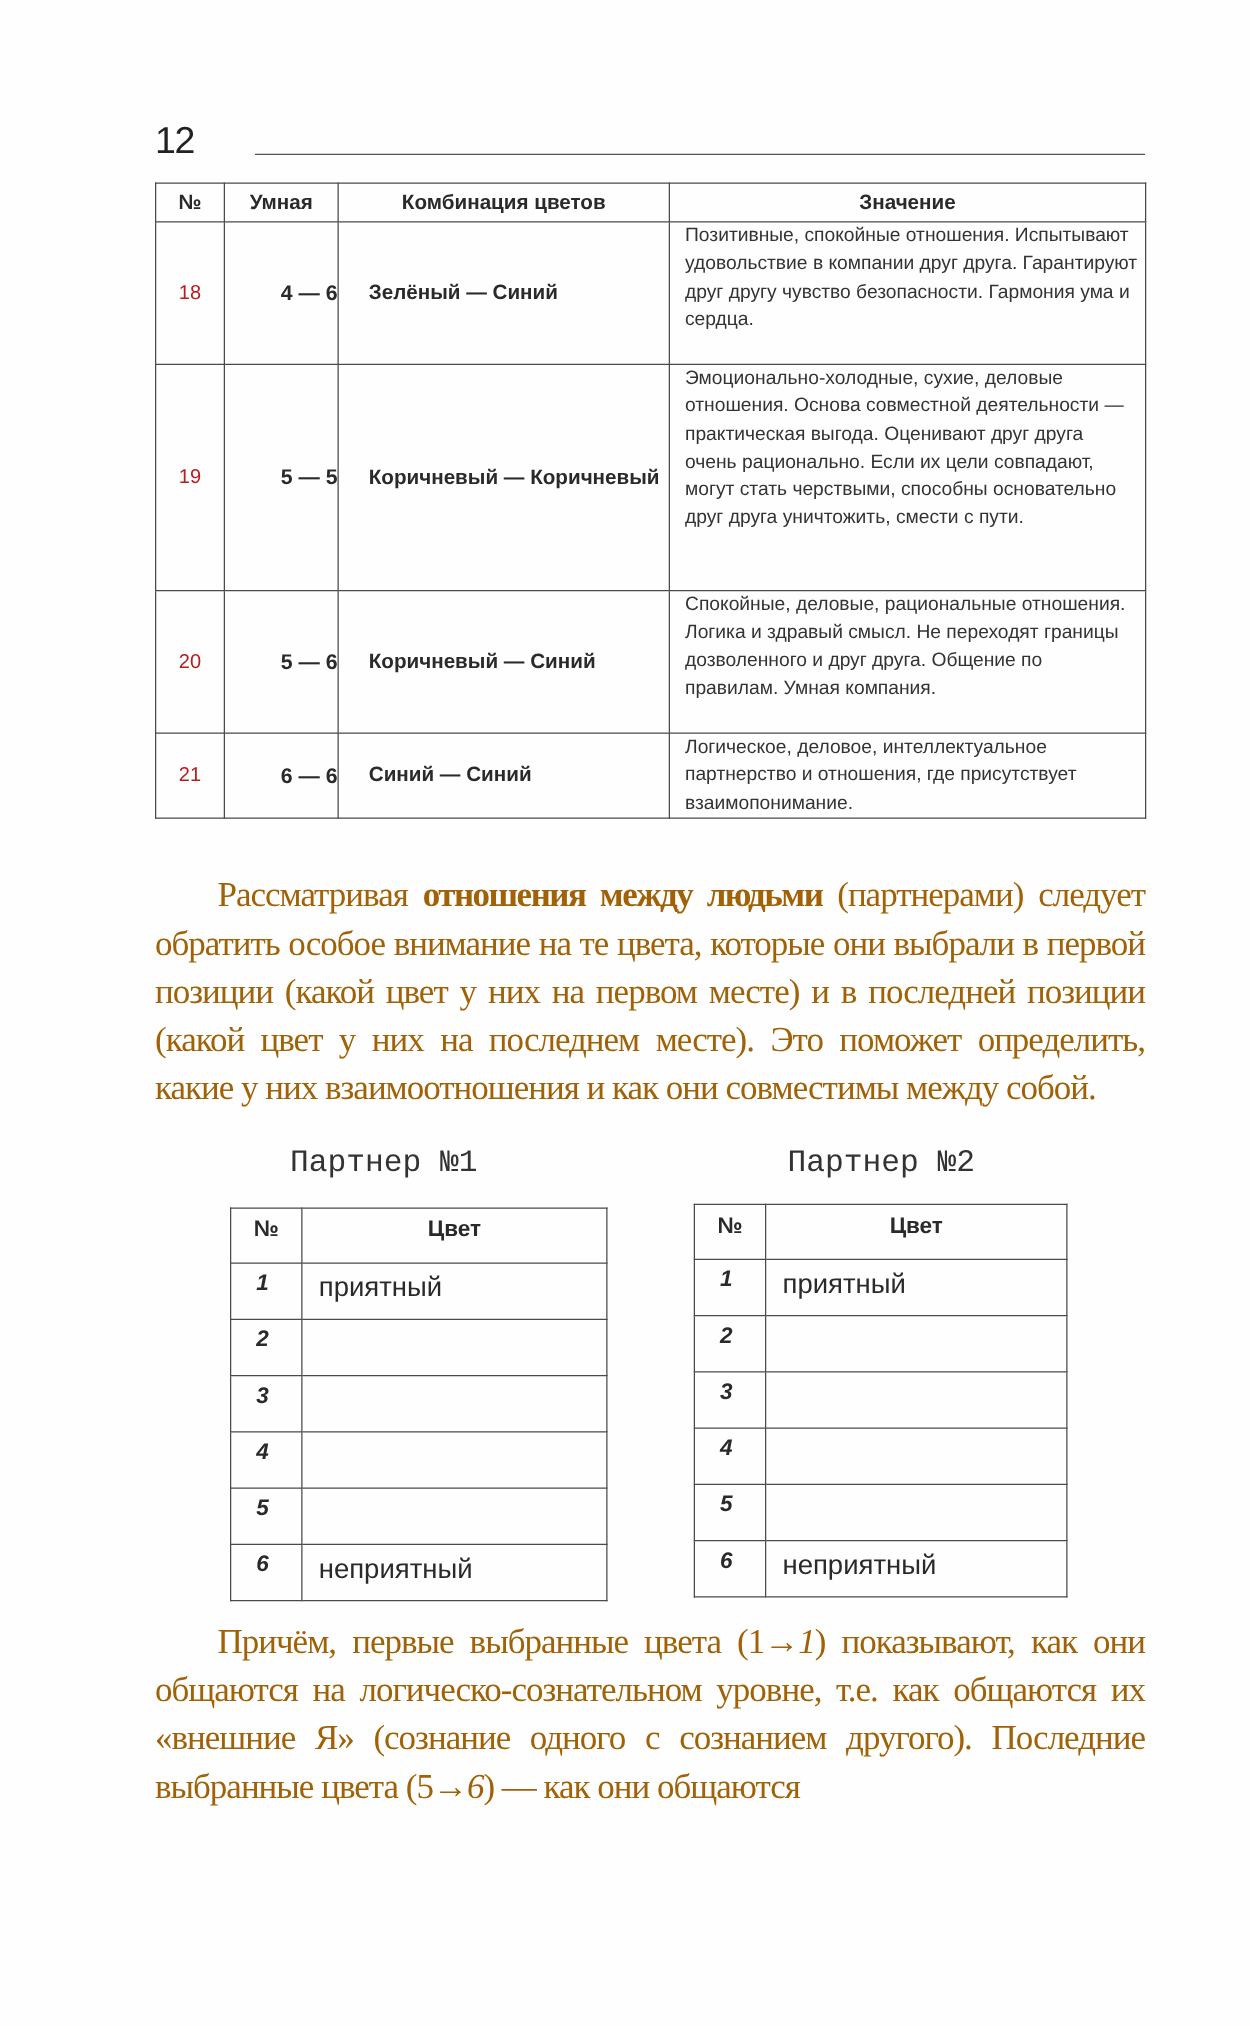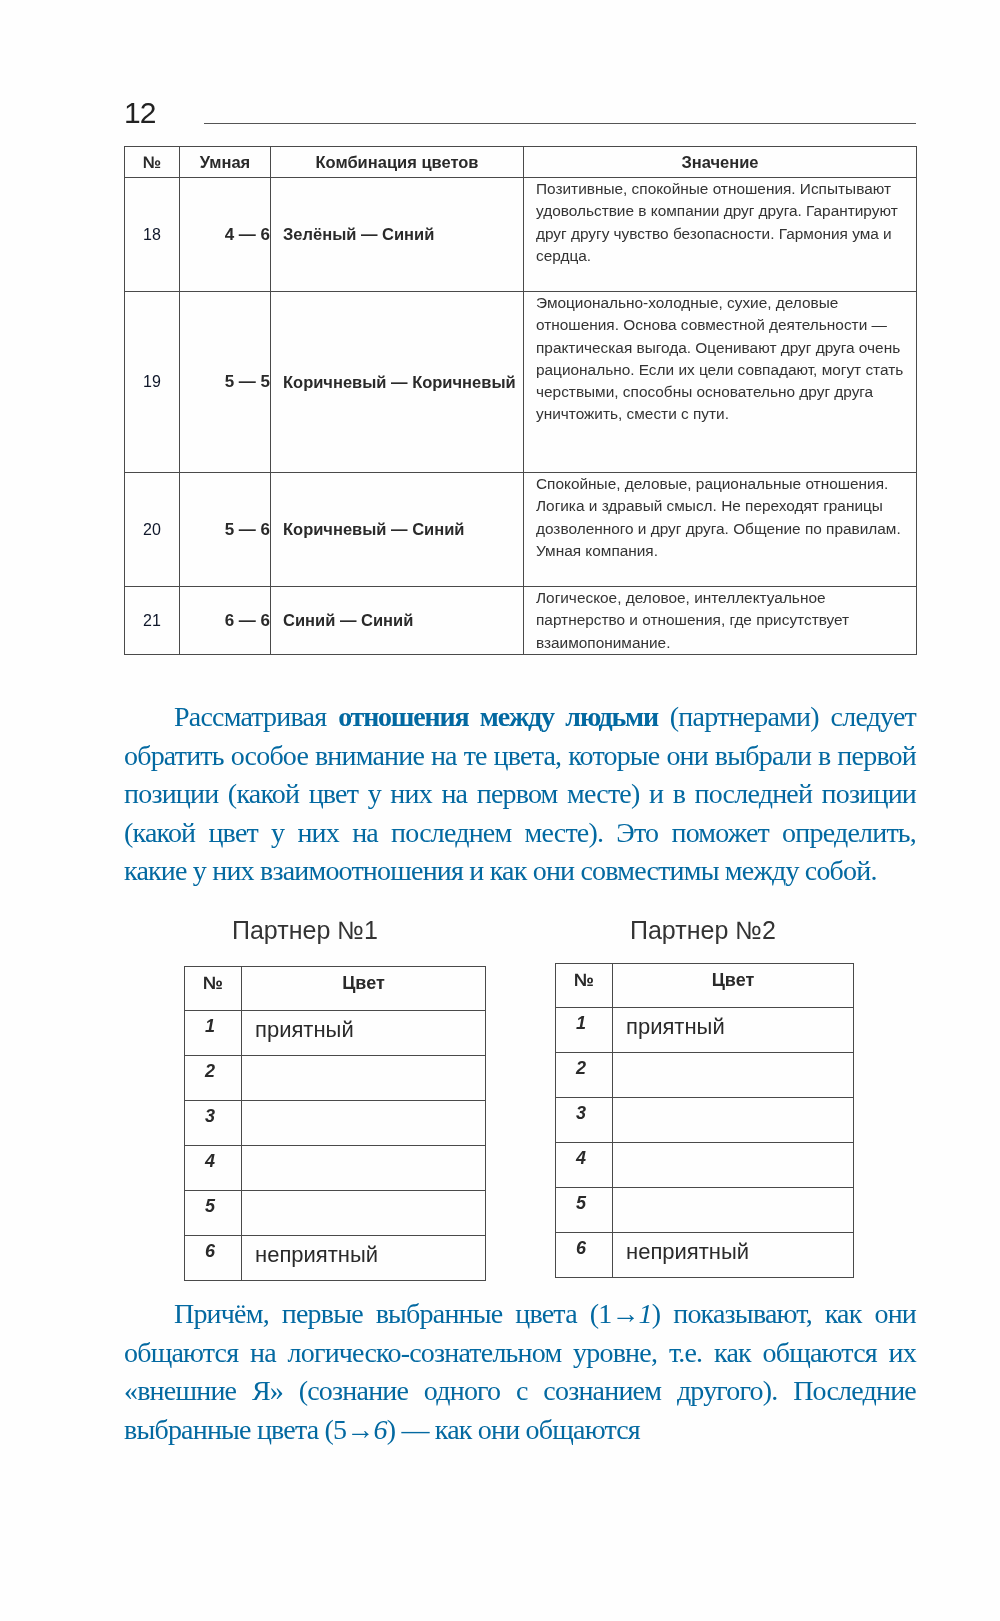--- a/index.html
+++ b/index.html
@@ -37,53 +37,53 @@
       color: #2a2a2a;
     }
     .main-table th, .main-table td {
       border: 1.3px solid #4a4a4a;
       padding: 0;
     }
     .main-table th {
       font-weight: bold; font-size: 16.5px;
       height: 30px; text-align: center;
     }
-    .main-table td.num { width: 54px; text-align: center; font-size: 16px; color: #0f172a; }
+    .main-table td.num { width: 54px; text-align: center; font-size: 16px; color: #b91c1c; }
     .main-table td.pair { width: 90px; text-align: right; font-size: 17px; font-weight: bold; }
     .main-table td.combo {
       width: 240px; font-size: 16.5px; font-weight: bold;
-      padding-left: 12px; line-height: 21px;
+      padding-left: 24px; line-height: 21px;
     }
     .main-table td.meaning {
       font-size: 15.4px; line-height: 22.3px; padding: 0 4px 0 12px;
       color: #333; vertical-align: top;
     }
     .r18 td { height: 113px; }
     .r19 td { height: 180px; }
     .r20 td { height: 113px; }
     .r21 td { height: 67px; }
 
     
     .body-text {
       position: absolute; left: 124px; width: 792px;
       font-family: "Liberation Serif", serif;
       font-size: 28px; line-height: 38.5px;
-      color: #0369a1; text-align: justify;
+      color: #a16207; text-align: justify;
       letter-spacing: -0.8px;
     }
     .para1 { top: 698px; }
     .para2 { top: 1295px; }
     .indent { display: inline-block; width: 50px; }
     .body-text b { font-weight: bold; letter-spacing: -1.2px; }
     .body-text i { font-style: italic; }
 
     
     .partner-caption {
       position: absolute;
-      font-family: Liberation Sans, sans-serif;
+      font-family: Liberation Mono, monospace;
       font-size: 25px; color: #333;
     }
     .cap1 { left: 232px; top: 916px; }
     .cap2 { left: 630px; top: 916px; }
 
     .partner-table {
       position: absolute;
       font-family: "Liberation Sans", sans-serif;
       color: #2a2a2a;
     }

